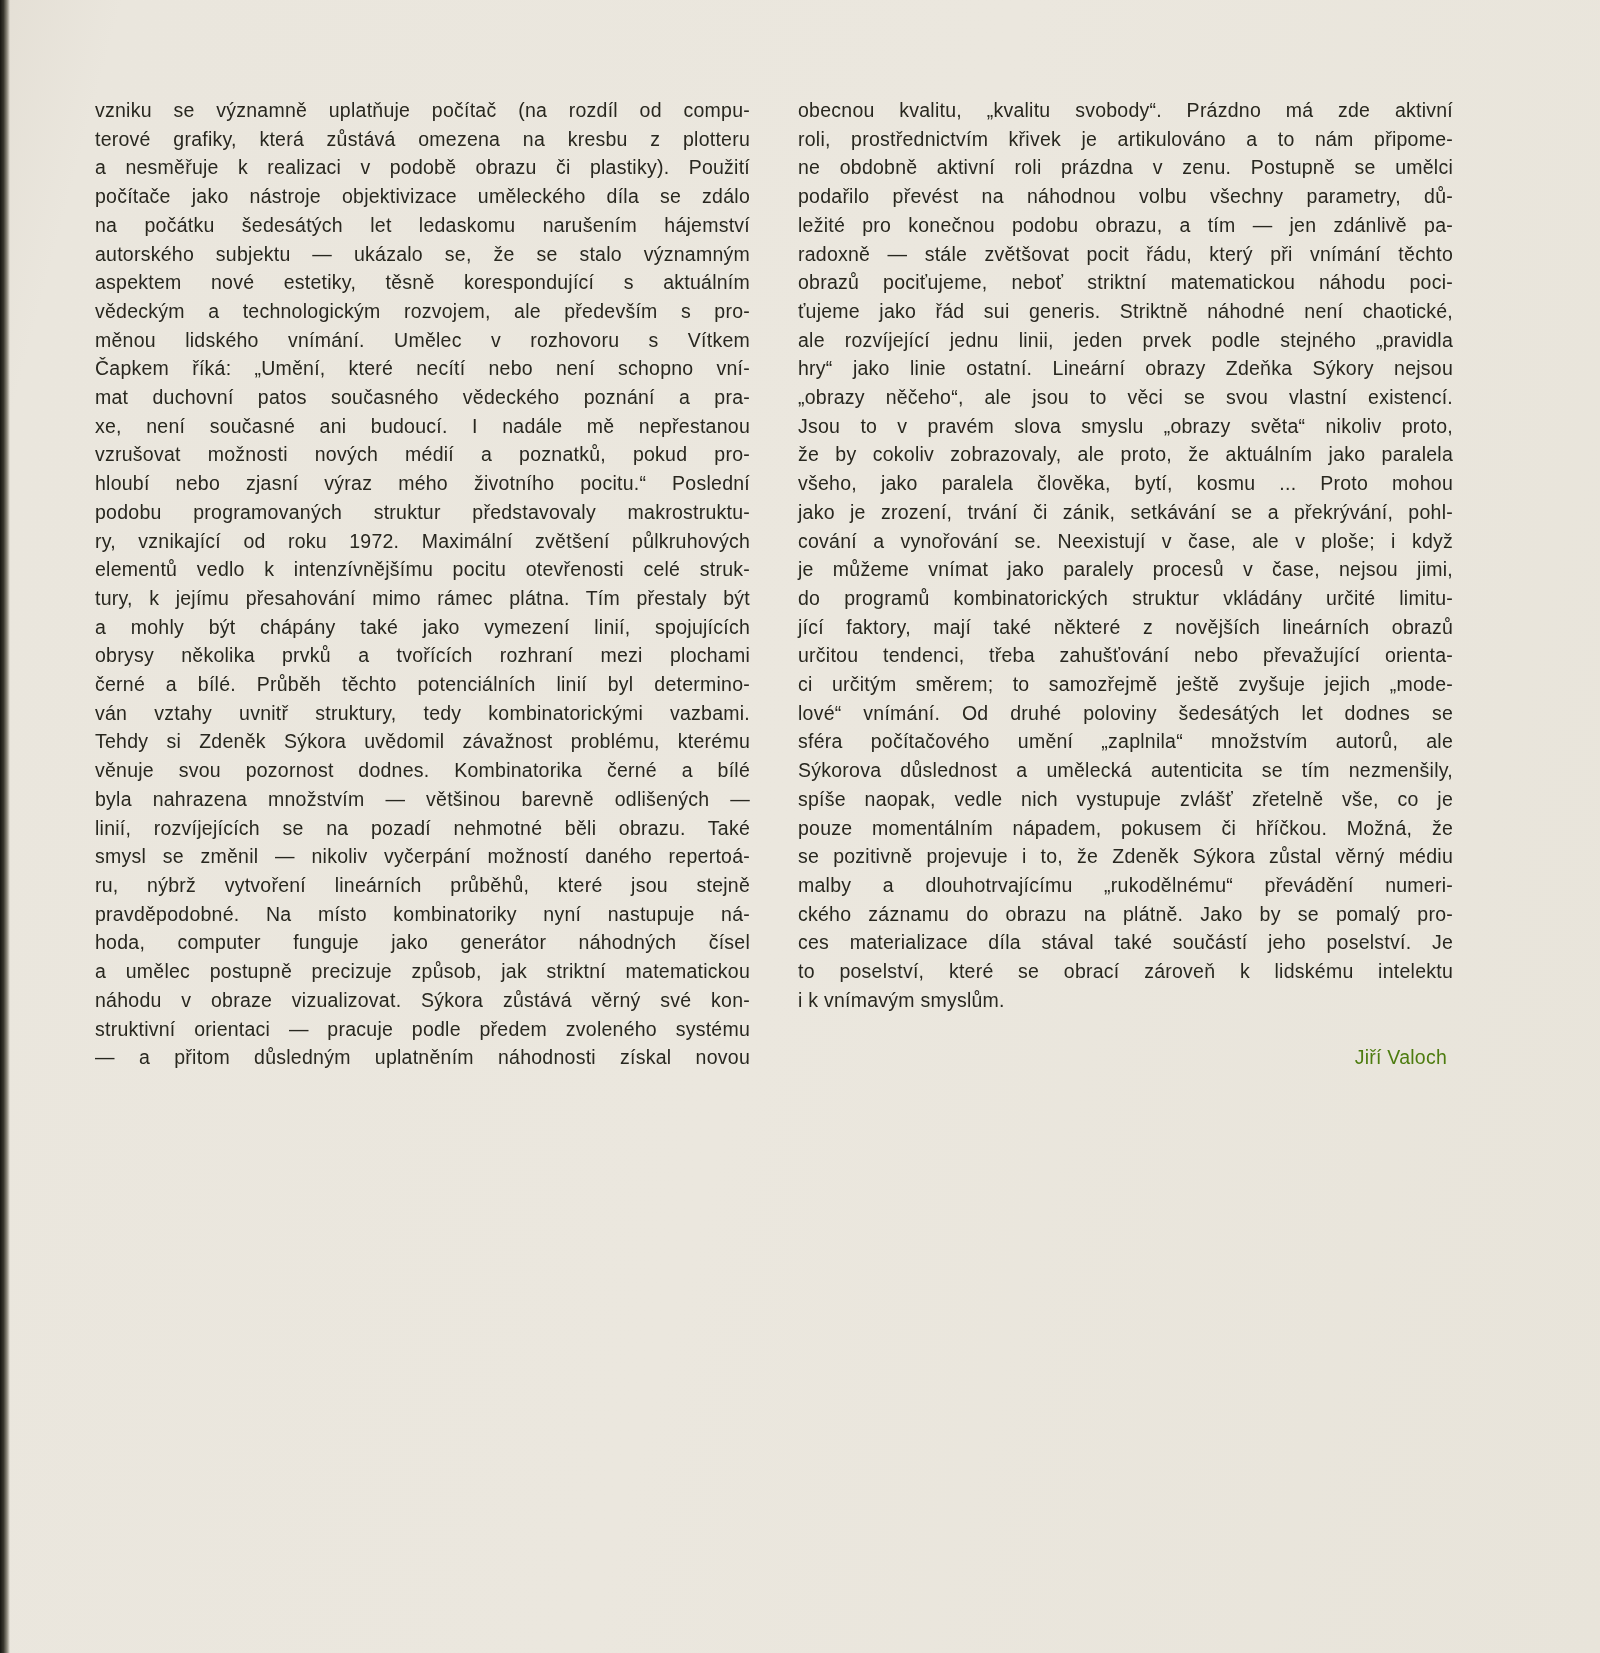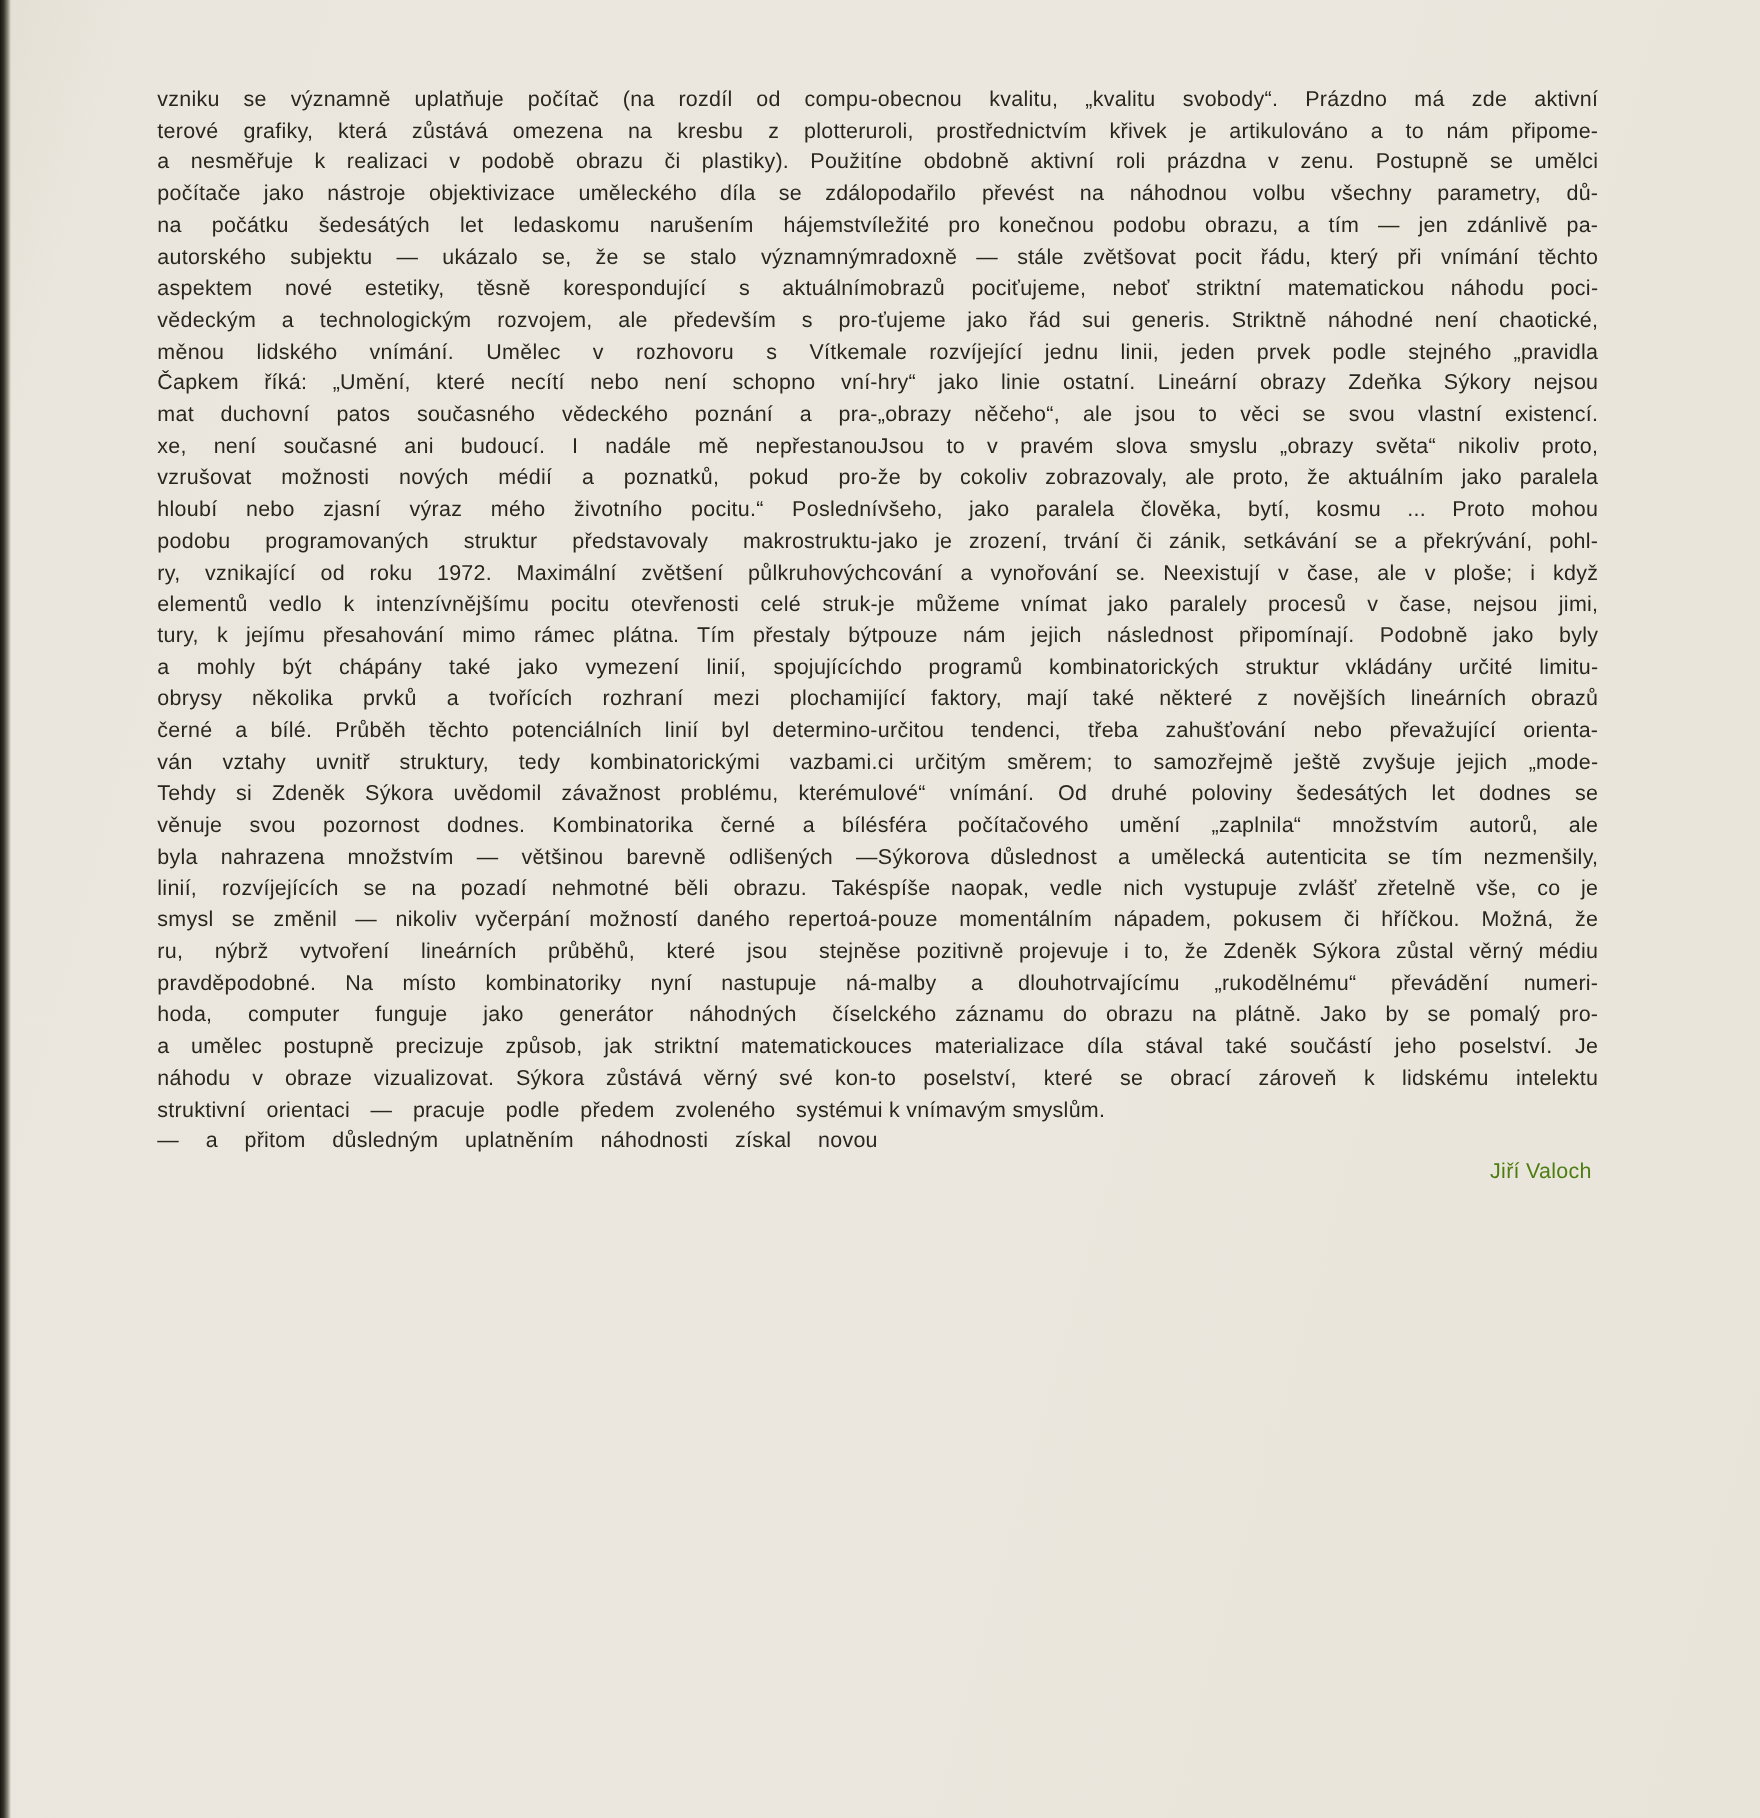--- a/index.html
+++ b/index.html
@@ -16,25 +16,25 @@
     font-family: "Liberation Sans", sans-serif;
   }
   .spine {
     position: absolute;
     left: 0; top: 0;
     width: 10px; height: 100%;
     background: linear-gradient(to right, #161510 0%, #3a382f 35%, #8d897c 70%, rgba(140,136,122,0) 100%);
   }
   .columns {
     position: absolute;
-    top: 76px;
+    top: 96px;
     left: 95px;
     width: 1358px;
     display: flex;
-    justify-content: flex-end;
+    justify-content: space-between;
   }
   .column {
     width: 655px;
     color: #28271f;
     font-size: 19.5px;
     line-height: 28.7px;
     letter-spacing: 0.25px;
   }
   .line {
     text-align: justify;
@@ -106,21 +106,20 @@
         <div class="line">ťujeme jako řád sui generis. Striktně náhodné není chaotické,</div>
         <div class="line">ale rozvíjející jednu linii, jeden prvek podle stejného „pravidla</div>
         <div class="line">hry“ jako linie ostatní. Lineární obrazy Zdeňka Sýkory nejsou</div>
         <div class="line">„obrazy něčeho“, ale jsou to věci se svou vlastní existencí.</div>
         <div class="line">Jsou to v pravém slova smyslu „obrazy světa“ nikoliv proto,</div>
         <div class="line">že by cokoliv zobrazovaly, ale proto, že aktuálním jako paralela</div>
         <div class="line">všeho, jako paralela člověka, bytí, kosmu ... Proto mohou</div>
         <div class="line">jako je zrození, trvání či zánik, setkávání se a překrývání, pohl-</div>
         <div class="line">cování a vynořování se. Neexistují v čase, ale v ploše; i když</div>
         <div class="line">je můžeme vnímat jako paralely procesů v čase, nejsou jimi,</div>
-        <div class="line">pouze nám jejich následnost připomínají. Podobně jako byly</div>
         <div class="line">do programů kombinatorických struktur vkládány určité limitu-</div>
         <div class="line">jící faktory, mají také některé z novějších lineárních obrazů</div>
         <div class="line">určitou tendenci, třeba zahušťování nebo převažující orienta-</div>
         <div class="line">ci určitým směrem; to samozřejmě ještě zvyšuje jejich „mode-</div>
         <div class="line">lové“ vnímání. Od druhé poloviny šedesátých let dodnes se</div>
         <div class="line">sféra počítačového umění „zaplnila“ množstvím autorů, ale</div>
         <div class="line">Sýkorova důslednost a umělecká autenticita se tím nezmenšily,</div>
         <div class="line">spíše naopak, vedle nich vystupuje zvlášť zřetelně vše, co je</div>
         <div class="line">pouze momentálním nápadem, pokusem či hříčkou. Možná, že</div>
         <div class="line">se pozitivně projevuje i to, že Zdeněk Sýkora zůstal věrný médiu</div>

